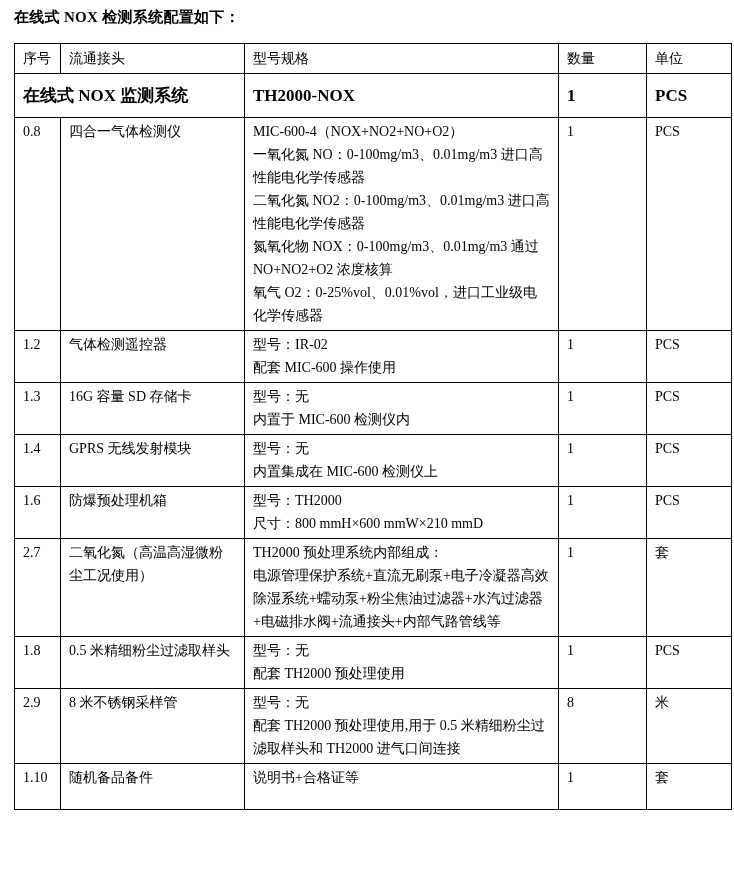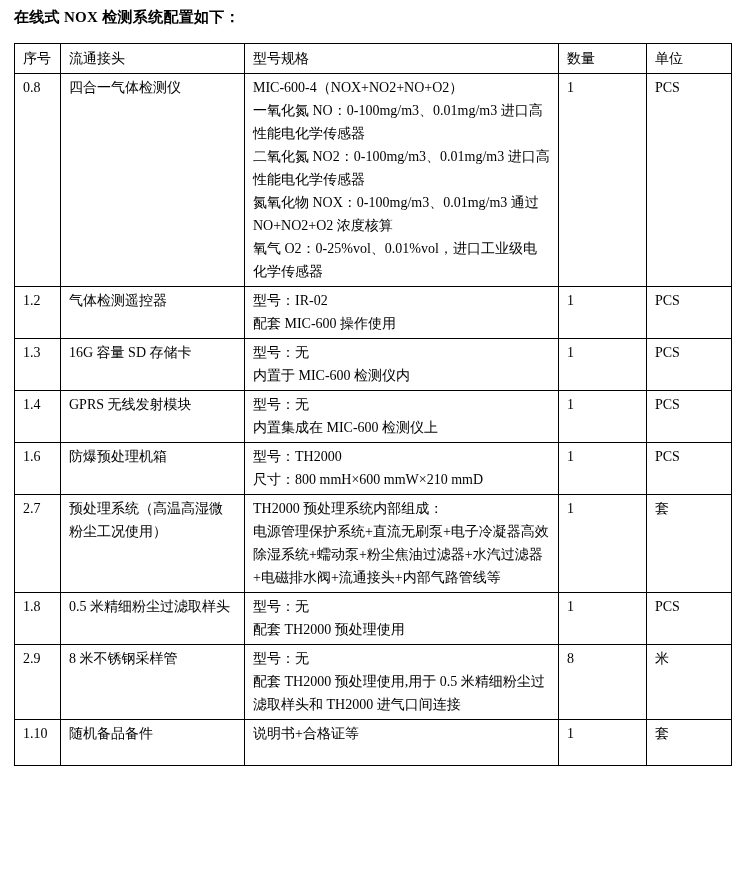--- a/index.html
+++ b/index.html
@@ -80,20 +80,26 @@
     </colgroup>
     <tbody>
       <tr class="header-row">
         <th>序号</th>
         <th>流通接头</th>
         <th>型号规格</th>
         <th class="qty-cell">数量</th>
         <th class="unit-cell">单位</th>
       </tr>
 
+      <tr class="group-row">
+        <td colspan="2">在线式 NOX 监测系统</td>
+        <td>TH2000-NOX</td>
+        <td class="qty-cell">1</td>
+        <td class="unit-cell">PCS</td>
+      </tr>
 
       <tr>
         <td>0.8</td>
         <td>四合一气体检测仪</td>
         <td class="spec-cell spec-pad-lg">MIC-600-4（NOX+NO2+NO+O2）
 一氧化氮 NO：0-100mg/m3、0.01mg/m3 进口高性能电化学传感器
 二氧化氮 NO2：0-100mg/m3、0.01mg/m3 进口高性能电化学传感器
 氮氧化物 NOX：0-100mg/m3、0.01mg/m3 通过 NO+NO2+O2 浓度核算
 氧气 O2：0-25%vol、0.01%vol，进口工业级电化学传感器</td>
         <td class="qty-cell">1</td>
@@ -132,21 +138,21 @@
         <td>1.6</td>
         <td>防爆预处理机箱</td>
         <td class="spec-cell">型号：TH2000
 尺寸：800 mmH×600 mmW×210 mmD</td>
         <td class="qty-cell">1</td>
         <td class="unit-cell">PCS</td>
       </tr>
 
       <tr>
         <td>2.7</td>
-        <td>预处理系统（高温高湿微粉尘工况使用）</td>
+        <td>二氧化氮（高温高湿微粉尘工况使用）</td>
         <td class="spec-cell">TH2000 预处理系统内部组成：
 电源管理保护系统+直流无刷泵+电子冷凝器高效除湿系统+蠕动泵+粉尘焦油过滤器+水汽过滤器+电磁排水阀+流通接头+内部气路管线等</td>
         <td class="qty-cell">1</td>
         <td class="unit-cell">套</td>
       </tr>
 
       <tr>
         <td>1.8</td>
         <td>0.5 米精细粉尘过滤取样头</td>
         <td class="spec-cell">型号：无

